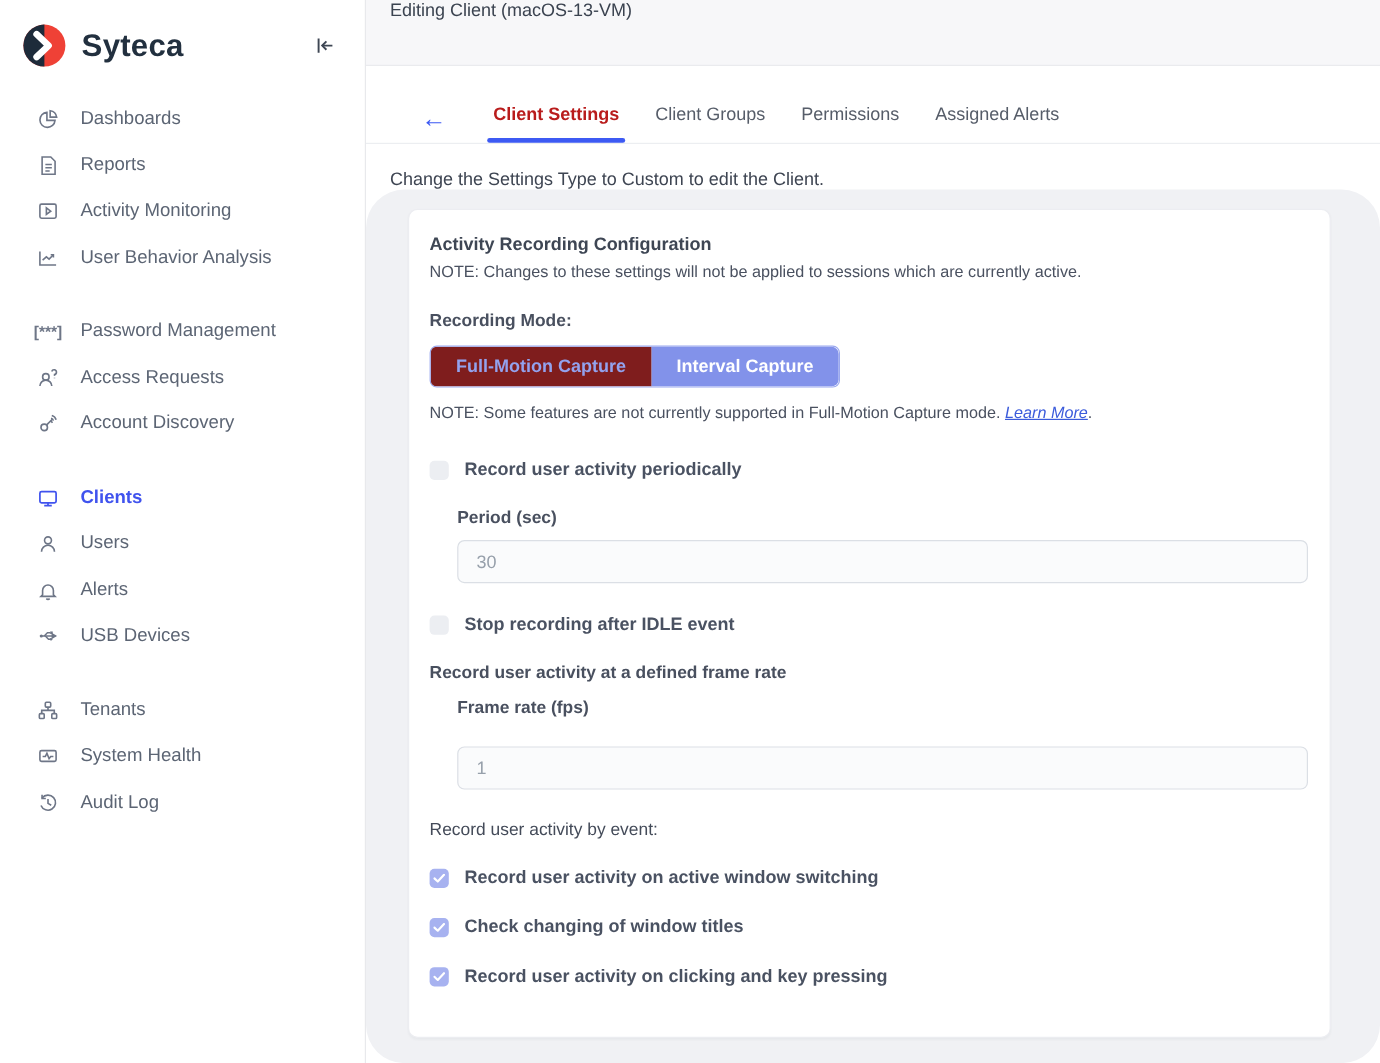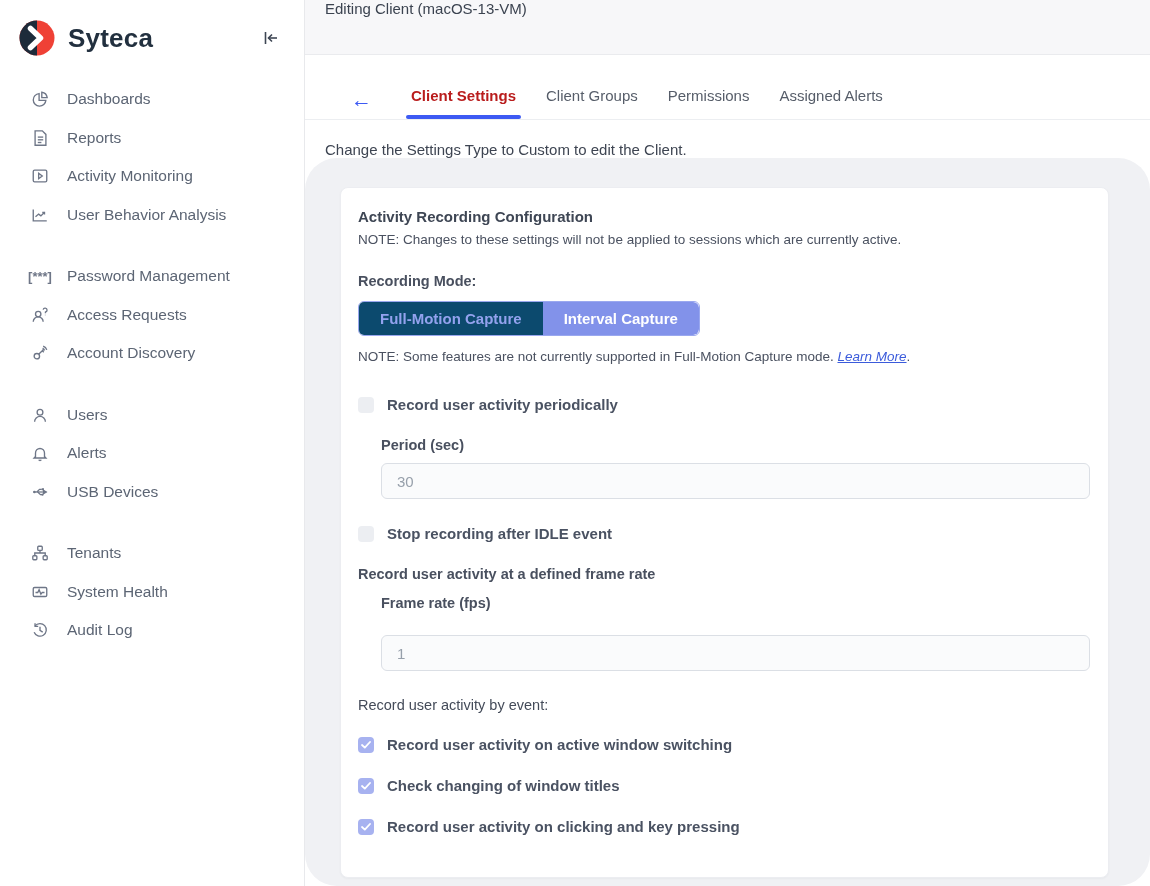--- a/index.html
+++ b/index.html
@@ -73,40 +73,40 @@
   .notice { padding:21px 0 0 20px; font-size:15px; color:#3e4552; }
   .subtab-row {
     display:flex; align-items:center;
     padding:24px 0 20px 40px;
     white-space:nowrap; overflow:hidden;
   }
   .subtab { font-size:15px; color:#3c4350; padding:0 18px; cursor:pointer; }
   .subtab.active { color:#3d5af3; }
   
   .content {
-    flex:1; background:#f0f1f4; padding:29px 40px 0 35px; overflow:hidden;border-radius:32px;
+    flex:1; background:#f0f1f4; padding:16px 40px 0 35px; overflow:hidden;border-radius:32px;
   }
   .card {
     background:#ffffff; border:1px solid #ecedf1; border-radius:8px;
     box-shadow:0 1px 2px rgba(30,40,60,.04);
     padding:20px 18px 42px 17px;
     width:769px; max-width:100%;
   }
   .card-title { font-size:15px; font-weight:700; color:#3e4654; margin-bottom:7px; }
   .note { font-size:13.5px; color:#4a5160; margin-bottom:26px; }
   .field-label { font-size:14.5px; font-weight:700; color:#49505f; margin-bottom:12px; }
   .mode-group {
     display:inline-flex; border-radius:6px; overflow:hidden;
     border:1px solid #9aa8ef; margin-bottom:13px; height:35px;
   }
   .mode-btn {
     display:flex; align-items:center; justify-content:center;
     padding:0 21px; font-size:15px; font-weight:700; cursor:pointer;
   }
-  .mode-btn.inactive { background:#0c4a6e; color:#93a2ee; }
+  .mode-btn.inactive { background:#7f1d1d; color:#93a2ee; }
   .mode-btn.active { background:#8292ea; color:#ffffff; border-radius:0 6px 6px 0; }
   .note2 { font-size:13.5px; color:#4a5160; margin-bottom:32px; }
   .link { color:#3b5bdb; font-style:italic; text-decoration:underline; cursor:pointer; }
   .check-row { display:flex; align-items:center; margin-bottom:24px; }
   .checkbox {
     width:16px; height:16px; border-radius:4px; margin-right:13px;
     background:#eceef2; flex:none; cursor:pointer;
     display:flex; align-items:center; justify-content:center;
   }
   .checkbox.checked { background:#a7b2f0; }
@@ -213,20 +213,30 @@
             <line x1="12.5" y1="7.5" x2="14.2" y2="9.2"></line>
             <path d="M13.5 2.5 a5.5 5.5 0 0 1 4 4"></path>
             <path d="M12.8 5 a3 3 0 0 1 2.2 2.2"></path>
           </svg>
         </span>
         <span>Account Discovery</span>
       </div>
     </div>
 
     <div class="nav-group">
+      <div class="nav-item active">
+        <span class="nv-icon">
+          <svg width="18" height="18" viewBox="0 0 20 20" fill="none" stroke-width="1.6">
+            <rect x="2.5" y="4" width="15" height="10.5" rx="1.5"></rect>
+            <line x1="10" y1="14.5" x2="10" y2="17"></line>
+            <line x1="6.5" y1="17" x2="13.5" y2="17"></line>
+          </svg>
+        </span>
+        <span>Clients</span>
+      </div>
       <div class="nav-item">
         <span class="nv-icon">
           <svg width="18" height="18" viewBox="0 0 20 20" fill="none" stroke-width="1.5">
             <circle cx="10" cy="7" r="3.2"></circle>
             <path d="M4 17.5 a6 6 0 0 1 12 0"></path>
           </svg>
         </span>
         <span>Users</span>
       </div>
       <div class="nav-item">

